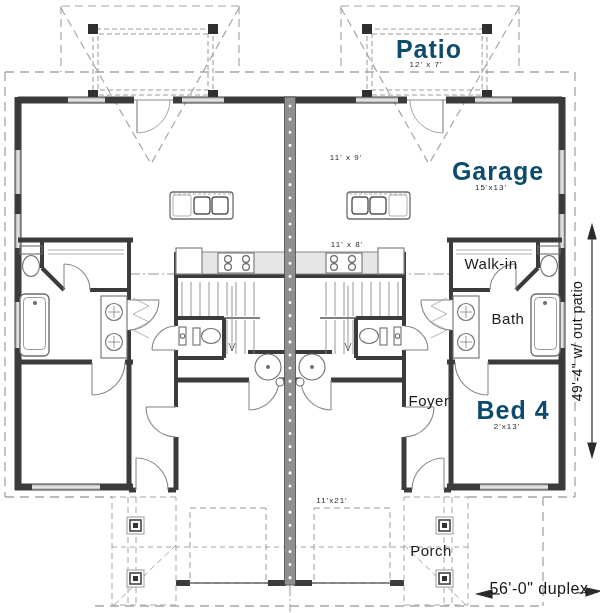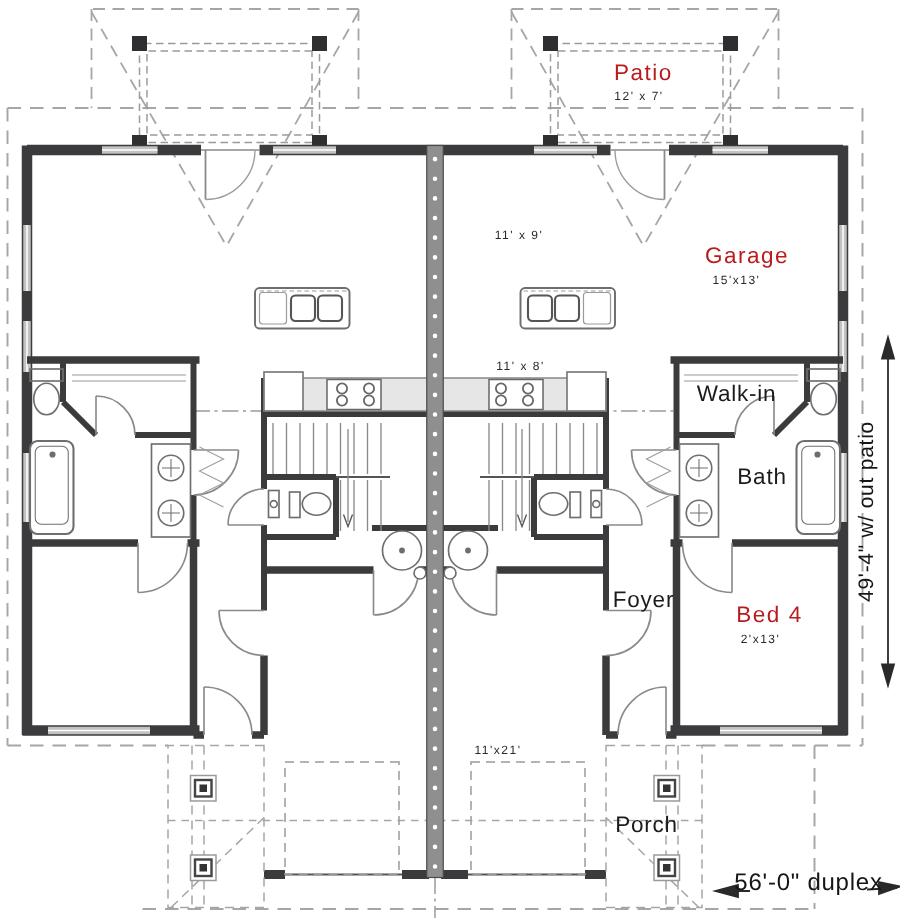--- a/index.html
+++ b/index.html
@@ -1,20 +1,20 @@
 <!DOCTYPE html>
 <html><head>
 <meta charset="utf-8">
 <style>
   html,body{margin:0;padding:0;background:#fff;}
   #stage{position:relative;width:600px;height:613px;background:#ffffff;overflow:hidden;
          font-family:"Liberation Sans","DejaVu Sans",sans-serif;color:#1f1f1f;}
   #stage svg{position:absolute;left:0;top:0;}
   .lbl{position:absolute;transform:translate(-50%,-50%);white-space:nowrap;
-       font-size:15px;letter-spacing:1px;color:#b91c1c;}
+       font-size:25px;letter-spacing:1px;color:#0c4a6e;font-weight:bold;}
   .lbl-sm{position:absolute;transform:translate(-50%,-50%);white-space:nowrap;
        font-size:15px;letter-spacing:.5px;color:#1b1b1b;}
   .lbl-xs{position:absolute;transform:translate(-50%,-50%);white-space:nowrap;
        font-size:8px;letter-spacing:1px;color:#2a2a2a;}
   .dim-b{position:absolute;transform:translate(-50%,-50%);white-space:nowrap;
        font-size:16px;letter-spacing:.5px;color:#161616;}
   .dim-r{position:absolute;transform:translate(-50%,-50%) rotate(-90deg);white-space:nowrap;
        font-size:14px;letter-spacing:.5px;color:#161616;}
 </style>
 </head>

